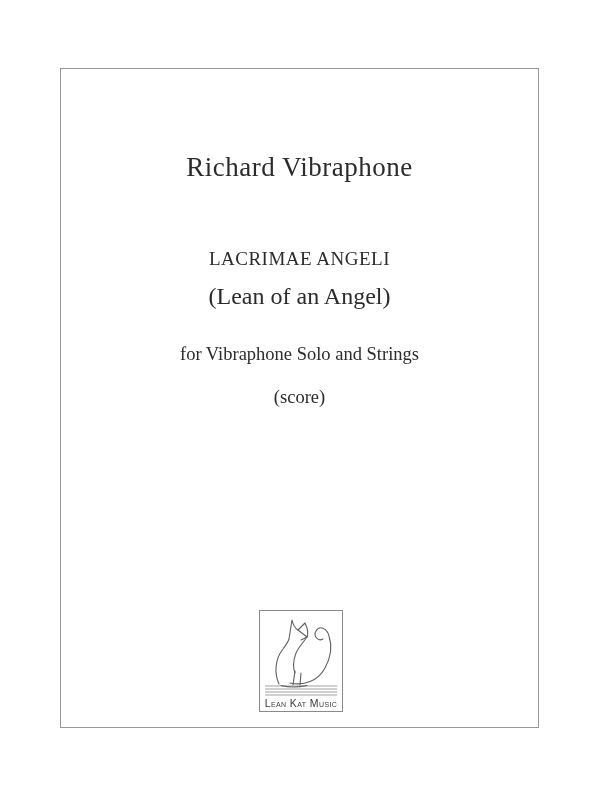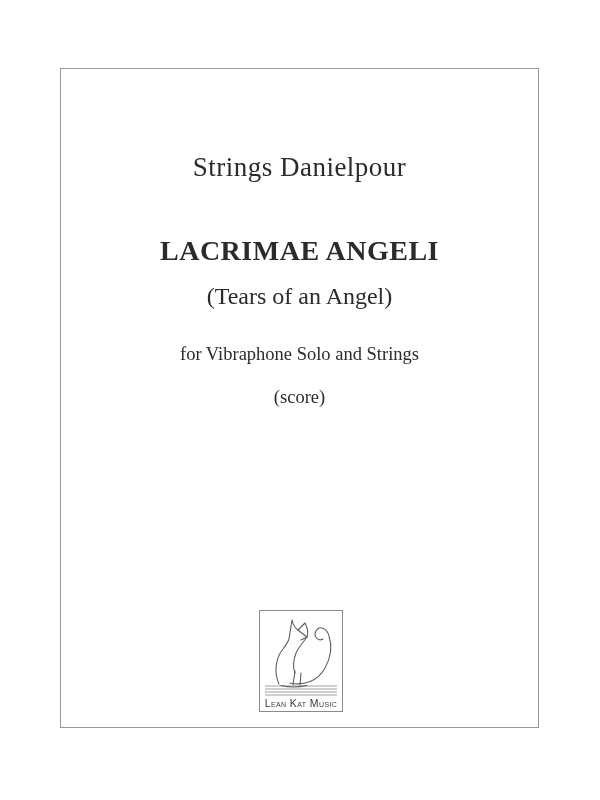--- a/index.html
+++ b/index.html
@@ -32,25 +32,24 @@
     text-align: center;
     white-space: nowrap;
   }
   .composer {
     top: 149px;
     font-size: 27px;
     line-height: 36px;
     letter-spacing: 0.5px;
   }
   .title {
-    top: 234px;
-    font-size: 28px;
+    top: 242px;
+    font-size: 19px;
     line-height: 34px;
     letter-spacing: 0.5px;
-    font-weight: bold;
   }
   .subtitle {
     top: 281px;
     font-size: 24px;
     line-height: 30px;
   }
   .instrumentation {
     top: 321px;
     font-size: 18.5px;
     line-height: 26px;
@@ -101,25 +100,25 @@
     white-space: nowrap;
   }
 </style>
 </head>
 <body>
 
 <div class="page">
 
   <div class="frame"></div>
 
-  <div class="center-text composer">Strings Danielpour</div>
+  <div class="center-text composer">Richard Vibraphone</div>
 
   <div class="center-text title">LACRIMAE ANGELI</div>
 
-  <div class="center-text subtitle">(Tears of an Angel)</div>
+  <div class="center-text subtitle">(Lean of an Angel)</div>
 
   <div class="center-text instrumentation">for Vibraphone Solo and Strings</div>
 
   <div class="center-text score-label">(score)</div>
 
   <div class="logo-box">
     <svg class="cat-svg" viewBox="0 0 82 86" aria-hidden="true">
 
       <line x1="5" y1="75" x2="77" y2="75"></line>
       <line x1="5" y1="78" x2="77" y2="78"></line>

